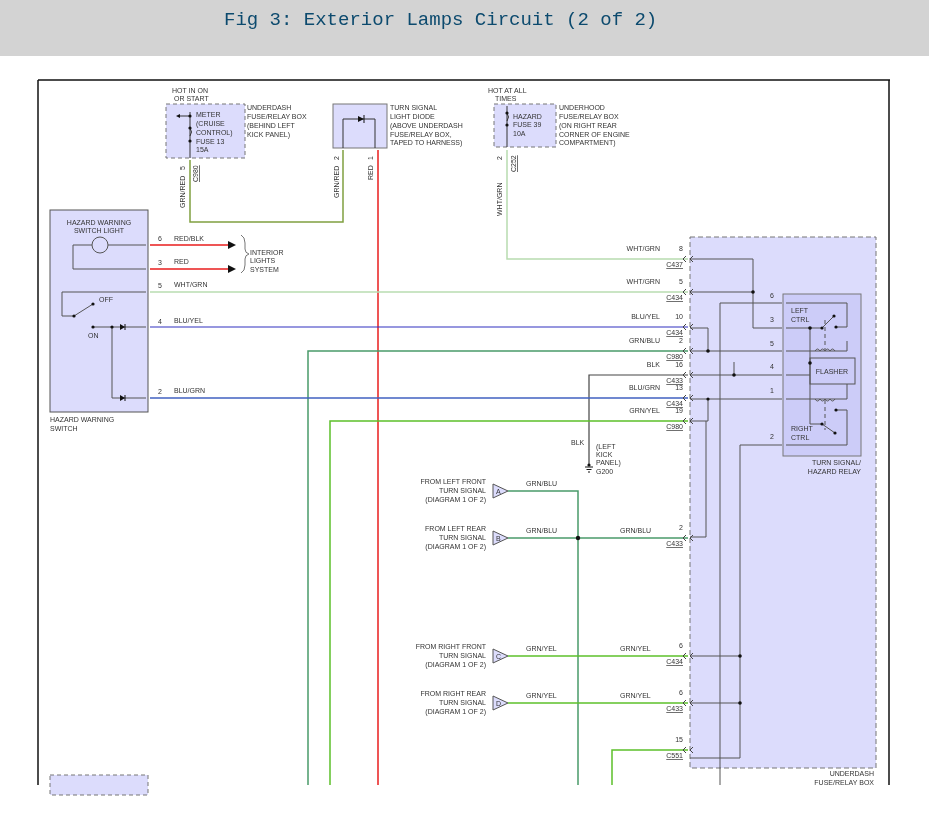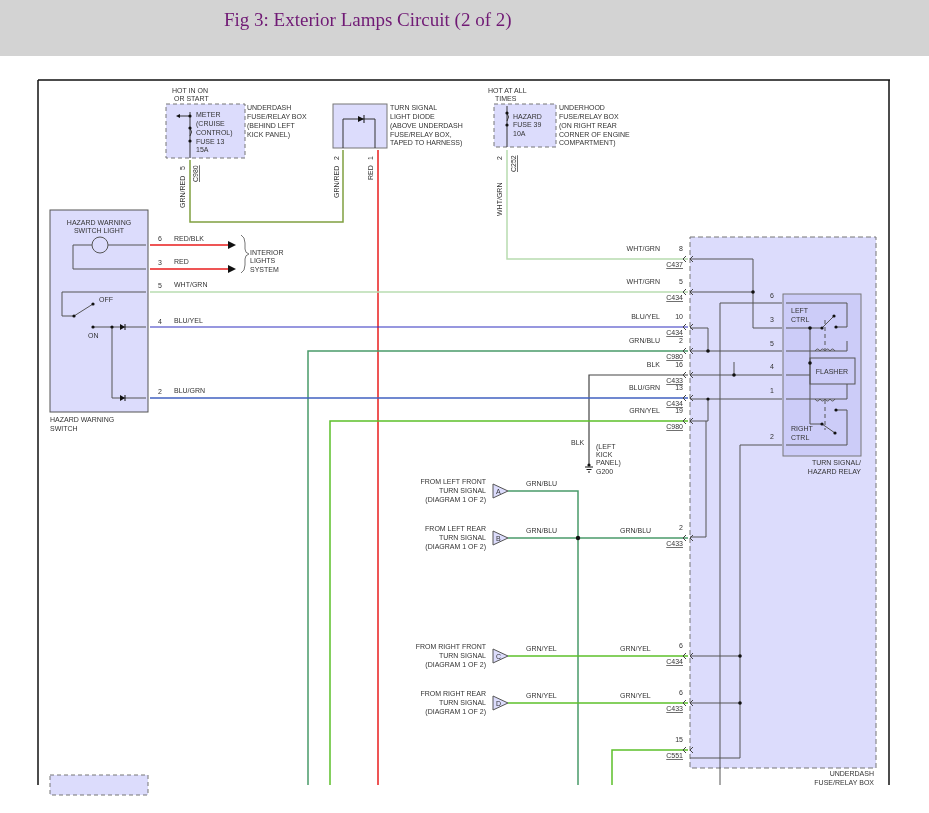--- a/index.html
+++ b/index.html
@@ -1,18 +1,18 @@
 <!DOCTYPE html>
 <html><head>
 <meta charset="utf-8">
 <style>
   html, body { margin:0; padding:0; background:#ffffff; }
   body { width:929px; height:813px; position:relative; overflow:hidden; font-family:"Liberation Sans", sans-serif; }
   .header { position:absolute; left:0; top:0; width:929px; height:56px; background:#d3d3d3; }
-  .header-title { position:absolute; left:224px; top:9px; font-size:19px; color:#701a75; font-family:Liberation Serif, serif; }
+  .header-title { position:absolute; left:224px; top:9px; font-size:19px; color:#0c4a6e; font-family:Liberation Mono, monospace; }
   svg { position:absolute; left:0; top:0; }
   svg text { font-family:"Liberation Sans", sans-serif; font-size:7px; fill:#333; }
   .conn { font-size:7px; fill:#333; text-decoration:underline; }
 </style>
 </head>
 <body>
 
 <div class="header">
   <div class="header-title">Fig 3: Exterior Lamps Circuit (2 of 2)</div>
 </div>

